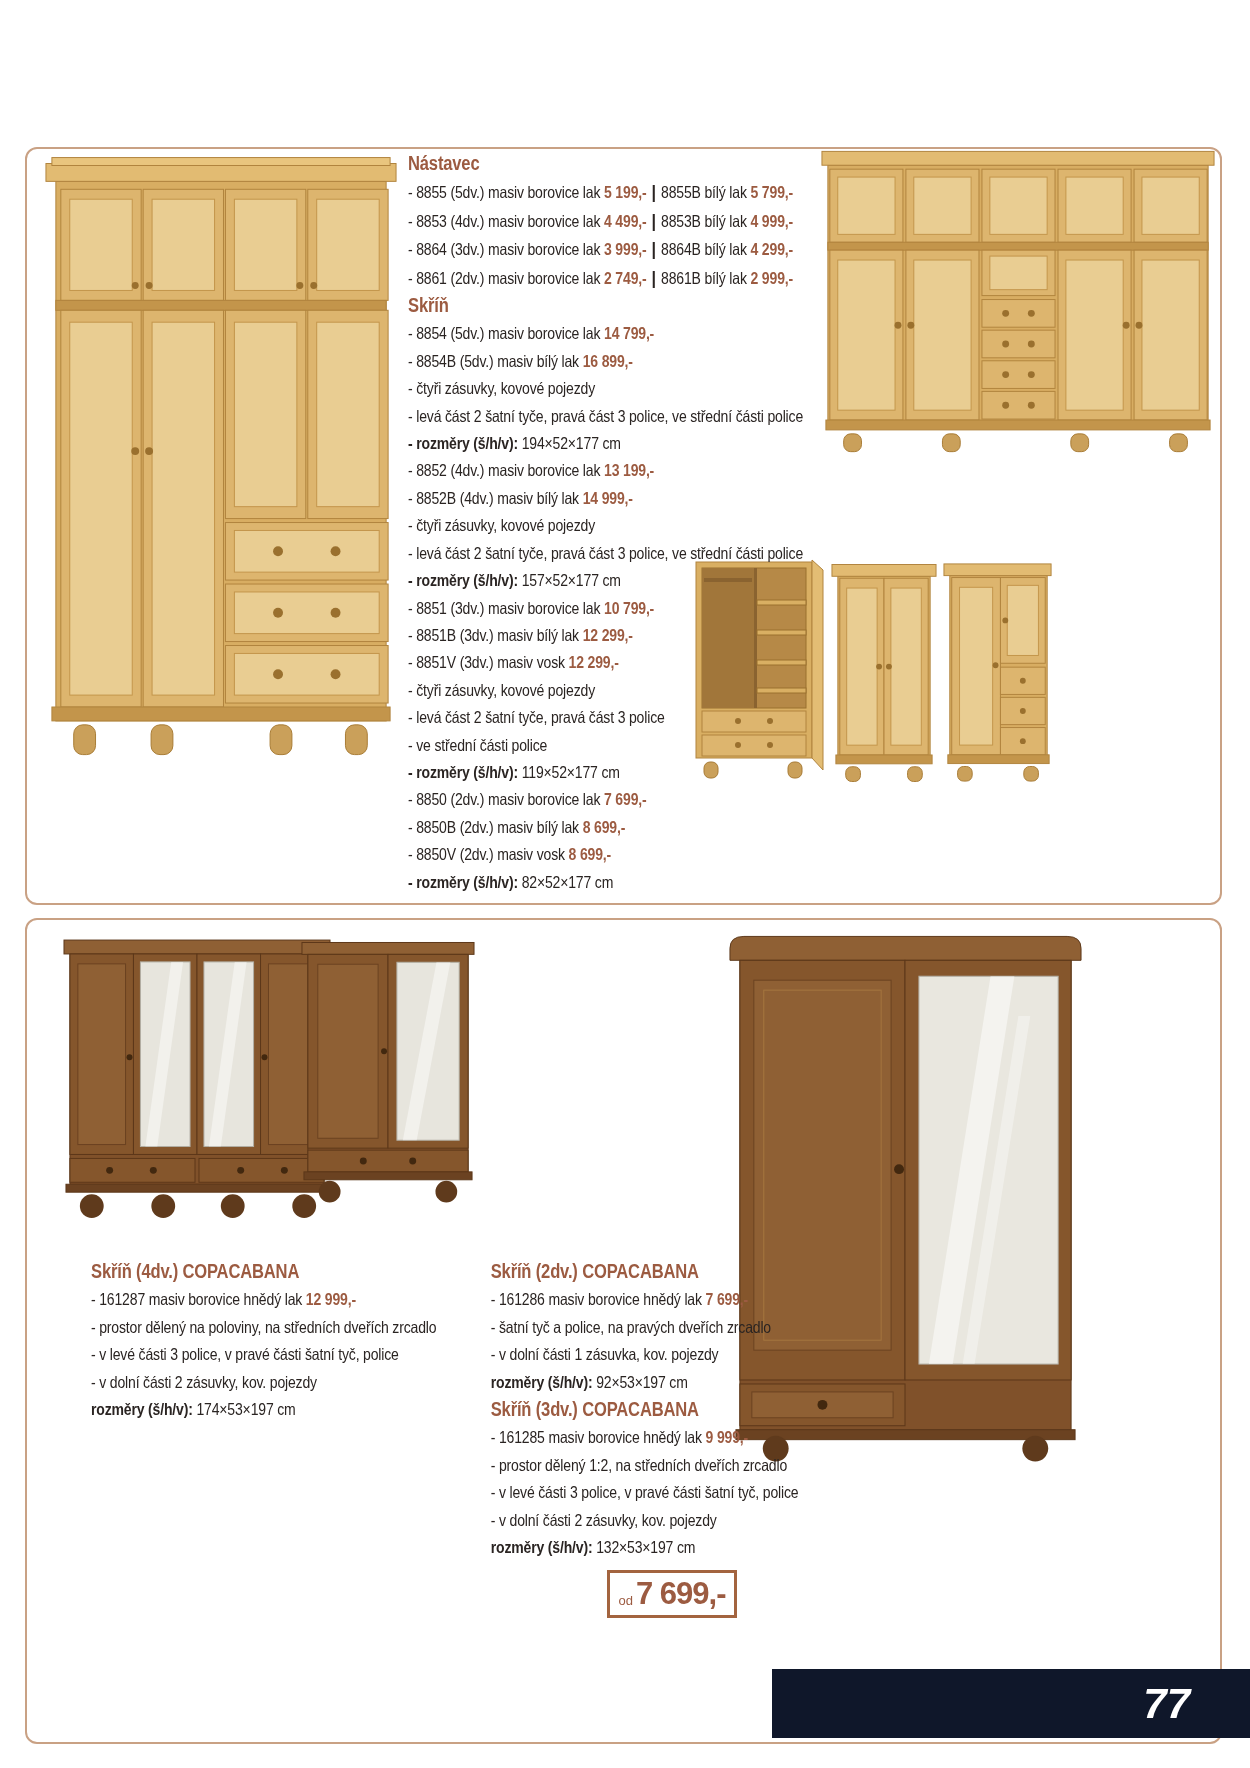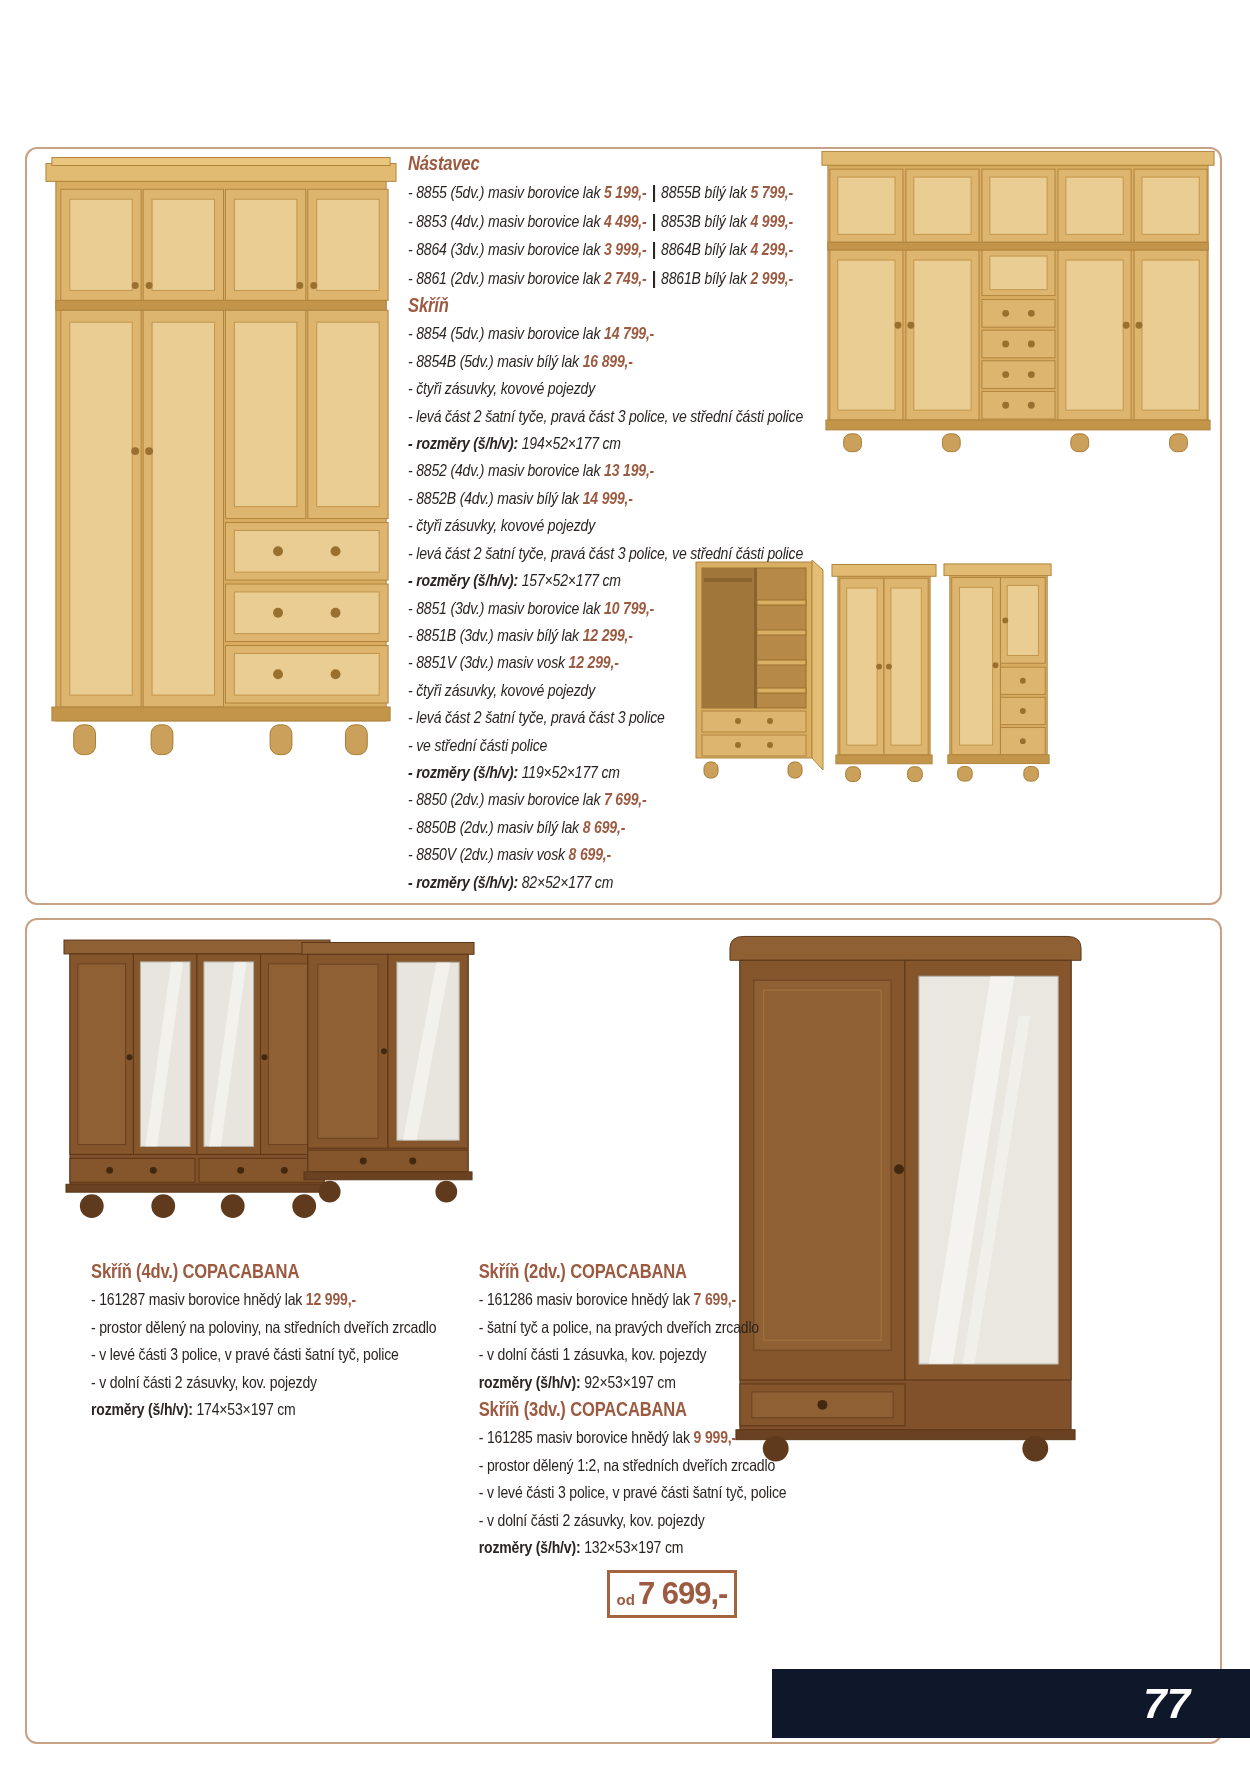--- a/index.html
+++ b/index.html
@@ -21,32 +21,32 @@
   
   .frame{position:absolute;border:2px solid #c9a184;border-radius:12px;}
   .frame-top{left:25px;top:147px;width:1193px;height:754px;}
   .frame-bottom{left:25px;top:918px;width:1193px;height:822px;}
 
   
   .plines{position:absolute;font-size:16.5px;letter-spacing:-0.2px;color:#2a2422;}
   .pline{line-height:27.4px;white-space:nowrap;transform:scaleX(0.85);transform-origin:0 50%;}
   .ralign{text-align:left;}
   .ralign .pline{transform-origin:100% 50%;}
-  .top-list{left:408px;top:150px;width:410px;font-style:italic;}
+  .top-list{left:408px;top:150px;width:410px;}
   .bl-block{left:28px;top:1258px;width:420px;}
-  .bm-block{left:434px;top:1258px;width:298px;}
+  .bm-block{left:446px;top:1258px;width:298px;}
   .seg-h{font-weight:bold;color:#9c5b41;font-size:19.5px;}
   .seg-p{font-weight:bold;color:#9c5b41;}
   .seg-b{font-weight:bold;}
   .seg-d{font-weight:bold;font-size:19px;margin:0 6px;}
 
   
   .price-box{position:absolute;left:607px;top:1570px;width:130px;height:48px;border:3px solid #a3643f;
              box-sizing:border-box;background:#fff;display:flex;align-items:center;justify-content:center;}
-  .price-box .od{font-size:15px;font-weight:bold;color:#9c5b41;align-self:flex-end;margin:0 3px 7px 0;}
+  .price-box .od{font-size:13px;font-weight:normal;color:#9c5b41;align-self:flex-end;margin:0 3px 7px 0;}
   .price-box .val{font-size:31px;font-weight:bold;color:#9c5b41;letter-spacing:-1px;}
 
   
   .footer-band{position:absolute;left:772px;top:1669px;width:478px;height:69px;background:#0f172a;
                display:flex;align-items:center;justify-content:flex-end;box-sizing:border-box;
                padding-right:60px;color:#fff;font-size:42px;font-weight:bold;font-style:italic;}
 
   .photo{position:absolute;}
   .photo svg{display:block;width:100%;height:100%;}
 </style>

